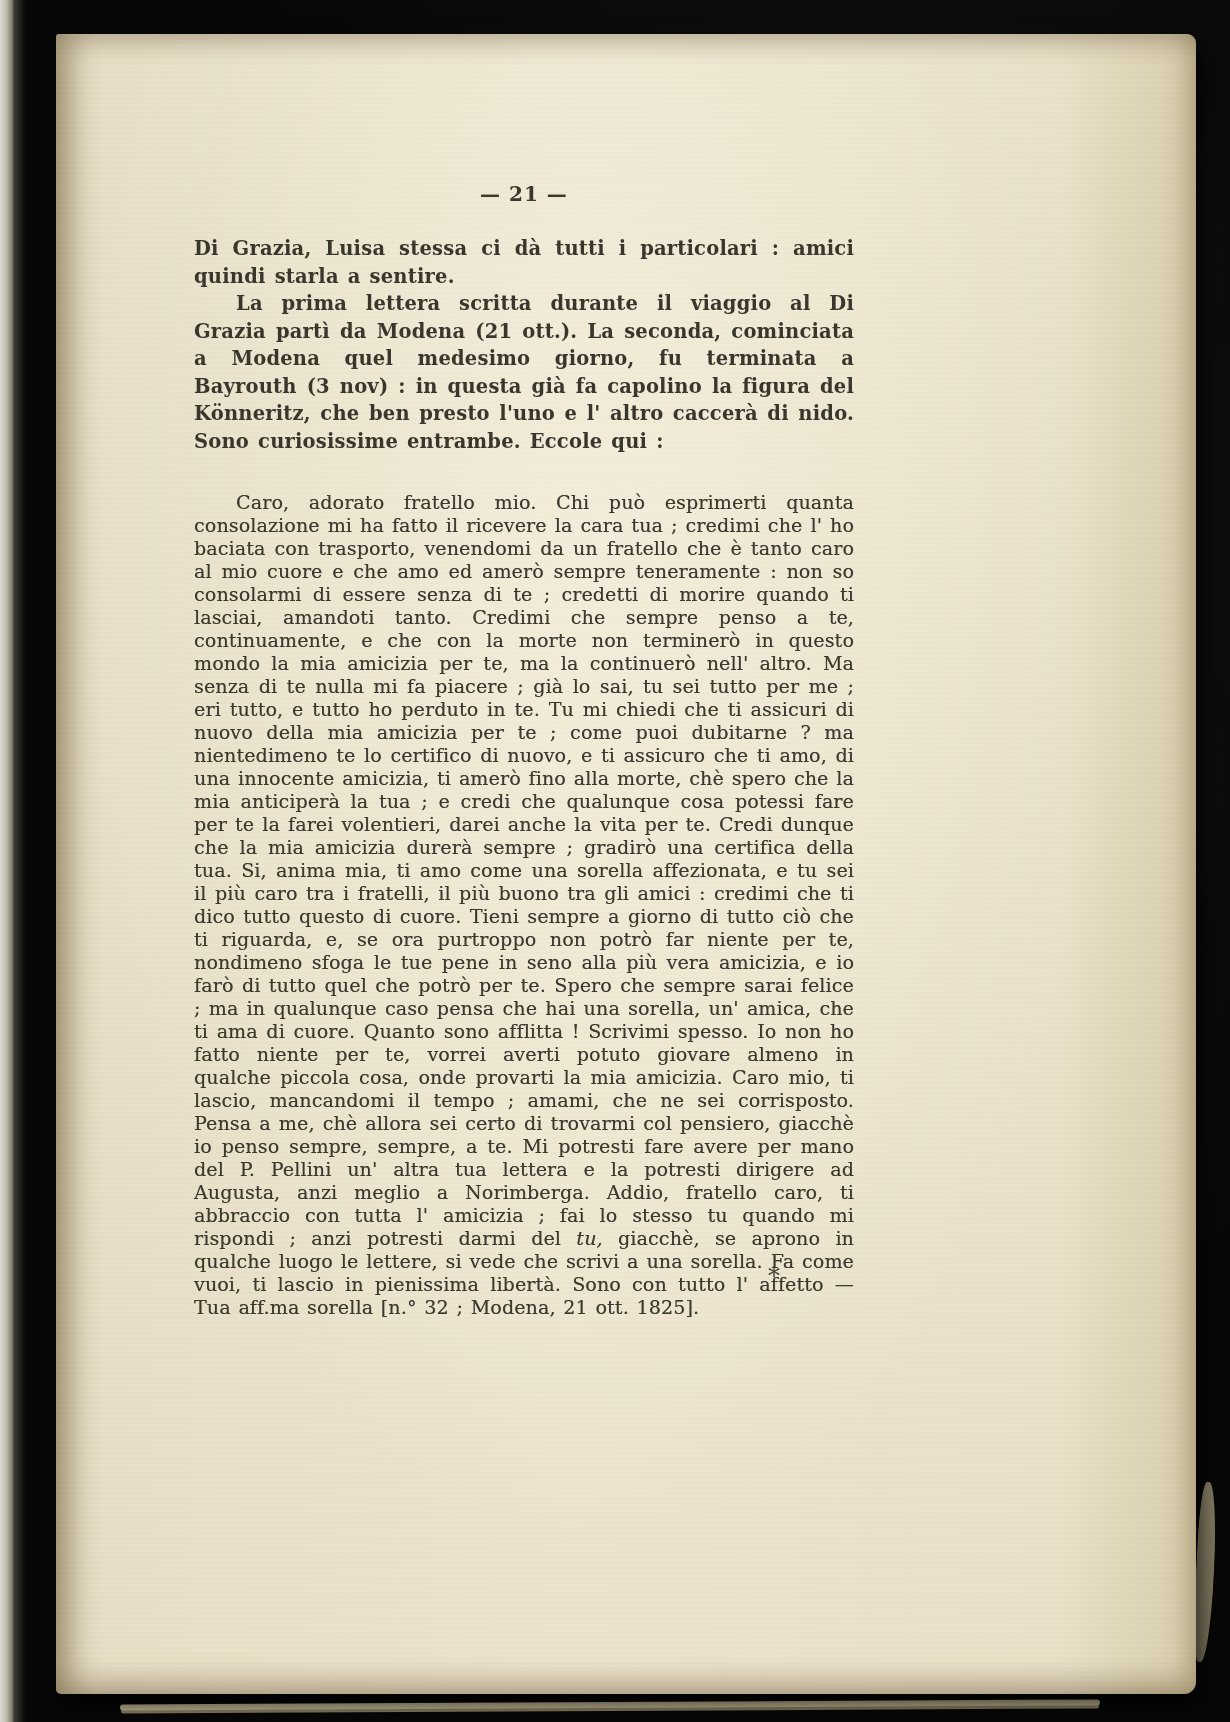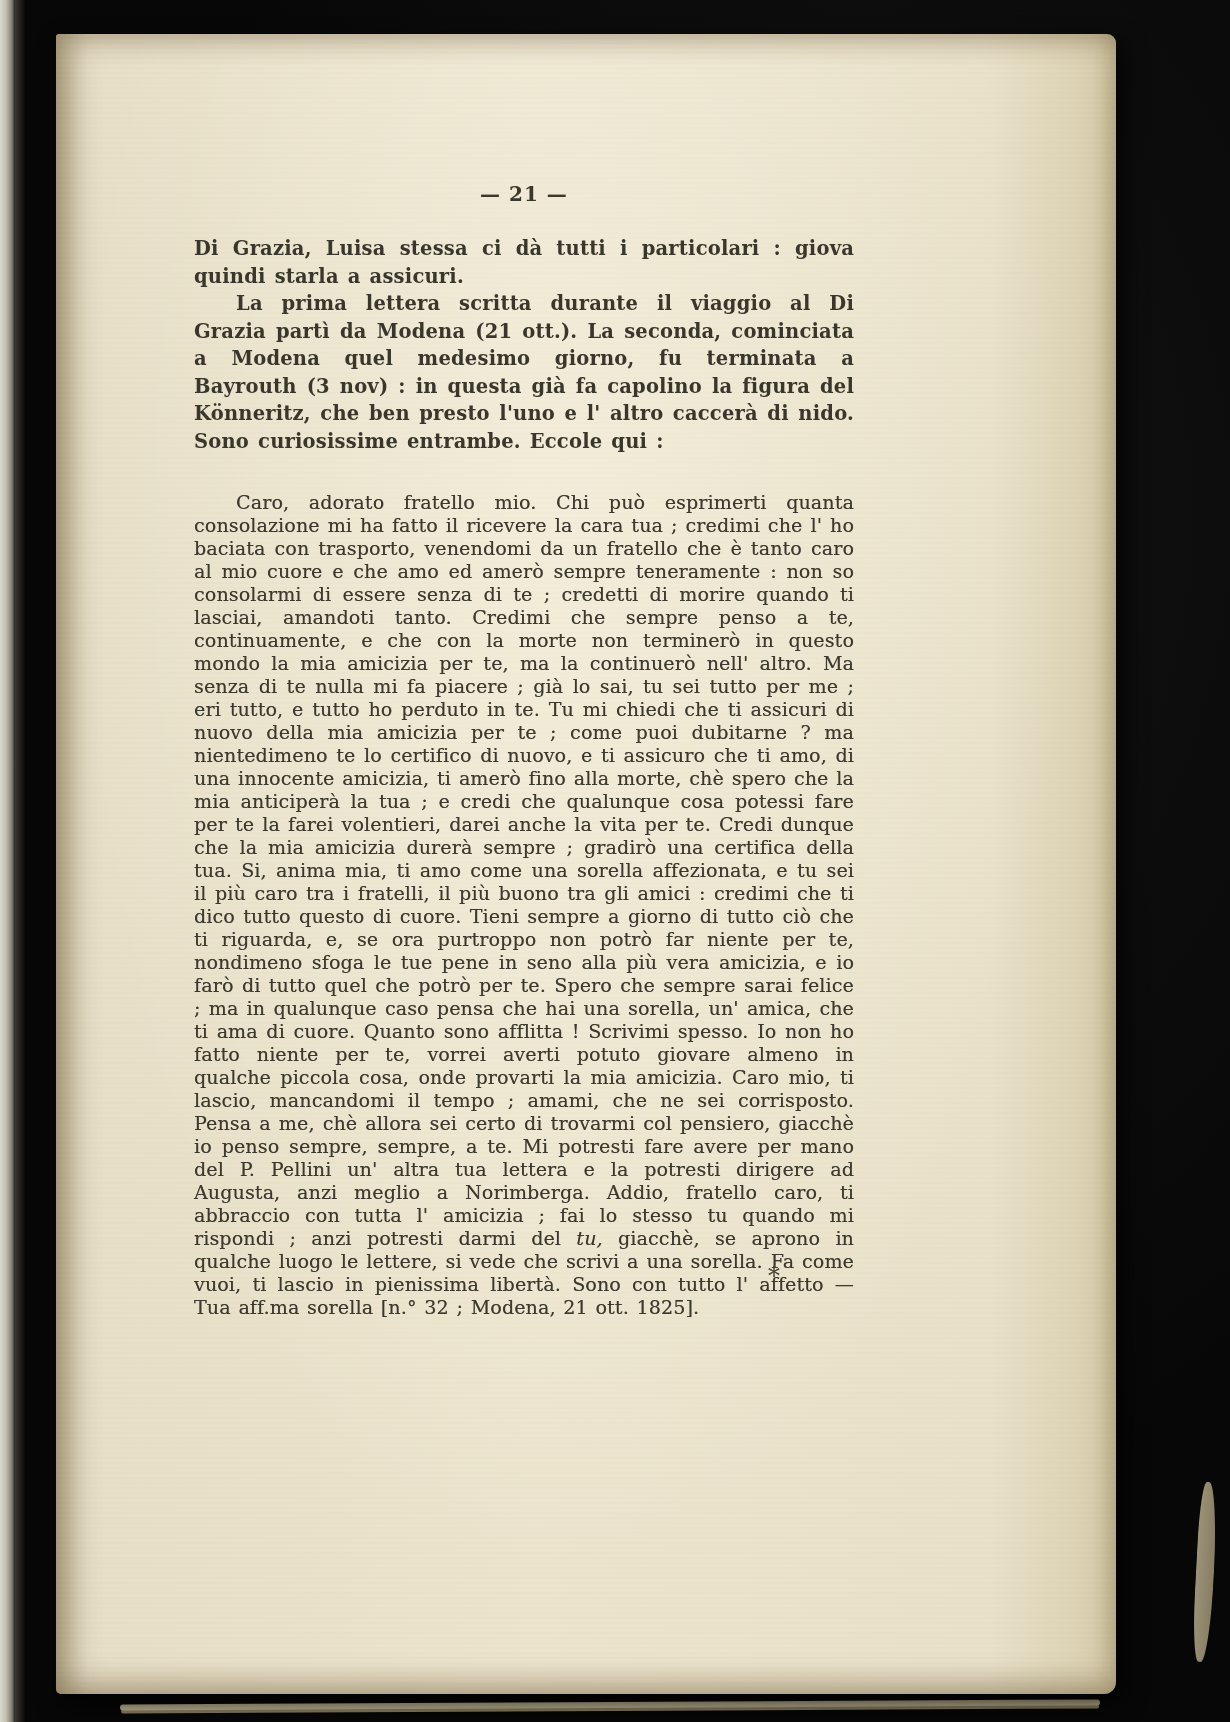--- a/index.html
+++ b/index.html
@@ -37,21 +37,21 @@
     top: 0;
     width: 10px;
     height: 100%;
     background: linear-gradient(90deg, #3a3831, #0a0a09);
   }
   
   .book-page {
     position: absolute;
     left: 56px;
     top: 34px;
-    width: 1060px;
+    width: 1140px;
     height: 1660px;
     background:
       radial-gradient(ellipse at 48% 30%, rgba(255,253,244,0.35), transparent 65%),
       repeating-linear-gradient(0deg, rgba(130,110,70,0.025) 0 2px, rgba(0,0,0,0) 2px 5px),
       linear-gradient(90deg, #d7cdae 0%, #e7dfc7 3%, #ece4cd 45%, #e9e1c9 88%, #d9cfaf 99%),
       #e9e1ca;
     border-radius: 3px 9px 12px 5px;
     box-shadow:
       inset 16px 0 30px rgba(60,45,20,0.28),
       inset -8px -14px 26px rgba(110,90,50,0.28),
@@ -161,21 +161,21 @@
 <div class="page-stack-edge-2"></div>
 <div class="page-deckle-right"></div>
 
 <div class="book-page">
 
   <div class="page-content">
 
     <div class="page-number">— 21 —</div>
 
     <div class="intro">
-      <p>Di Grazia, Luisa stessa ci dà tutti i particolari : giova quindi starla a assicuri.</p>
+      <p>Di Grazia, Luisa stessa ci dà tutti i particolari : amici quindi starla a sentire.</p>
       <p class="indent">La prima lettera scritta durante il viaggio al Di Grazia partì da Modena (21 ott.). La seconda, cominciata a Modena quel medesimo giorno, fu terminata a Bayrouth (3 nov) : in questa già fa capolino la figura del Könneritz, che ben presto l'uno e l' altro caccerà di nido. Sono curiosissime entrambe. Eccole qui :</p>
     </div>
 
     <div class="letter-block">
       <p><span>Caro, adorato fratello mio. Chi può esprimerti quanta consolazione mi ha fatto il ricevere la cara tua ; credimi che l' ho baciata con trasporto, venendomi da un fratello che è tanto caro al mio cuore e che amo ed amerò sempre teneramente : non so consolarmi di essere senza di te ; credetti di morire quando ti lasciai, amandoti tanto. Credimi che sempre penso a te, continuamente, e che con la morte non terminerò in questo mondo la mia amicizia per te, ma la continuerò nell' altro. Ma senza di te nulla mi fa piacere ; già lo sai, tu sei tutto per me ; eri tutto, e tutto ho perduto in te. Tu mi chiedi che ti assicuri di nuovo della mia amicizia per te ; come puoi dubitarne ? ma nientedimeno te lo certifico di nuovo, e ti assicuro che ti amo, di una innocente amicizia, ti amerò fino alla morte, chè spero che la mia anticiperà la tua ; e credi che qualunque cosa potessi fare per te la farei volentieri, darei anche la vita per te. Credi dunque che la mia amicizia durerà sempre ; gradirò una certifica della tua. Si, anima mia, ti amo come una sorella affezionata, e tu sei il più caro tra i fratelli, il più buono tra gli amici : credimi che ti dico tutto questo di cuore. Tieni sempre a giorno di tutto ciò che ti riguarda, e, se ora purtroppo non potrò far niente per te, nondimeno sfoga le tue pene in seno alla più vera amicizia, e io farò di tutto quel che potrò per te. Spero che sempre sarai felice ; ma in qualunque caso pensa che hai una sorella, un' amica, che ti ama di cuore. Quanto sono afflitta ! Scrivimi spesso. Io non ho fatto niente per te, vorrei averti potuto giovare almeno in qualche piccola cosa, onde provarti la mia amicizia. Caro mio, ti lascio, mancandomi il tempo ; amami, che ne sei corrisposto. Pensa a me, chè allora sei certo di trovarmi col pensiero, giacchè io penso sempre, sempre, a te. Mi potresti fare avere per mano del P. Pellini un' altra tua lettera e la potresti dirigere ad Augusta, anzi meglio a Norimberga. Addio, fratello caro, ti abbraccio con tutta l' amicizia ; fai lo stesso tu quando mi rispondi ; anzi potresti darmi del </span><i>tu,</i><span> giacchè, se aprono in qualche luogo le lettere, si vede che scrivi a una sorella. Fa come vuoi, ti lascio in pienissima libertà. Sono con tutto l' affetto — Tua aff.ma sorella [n.° 32 ; Modena, 21 ott. 1825].</span></p>
     </div>
 
   </div>
 
   <div class="footnote-star">*</div>

